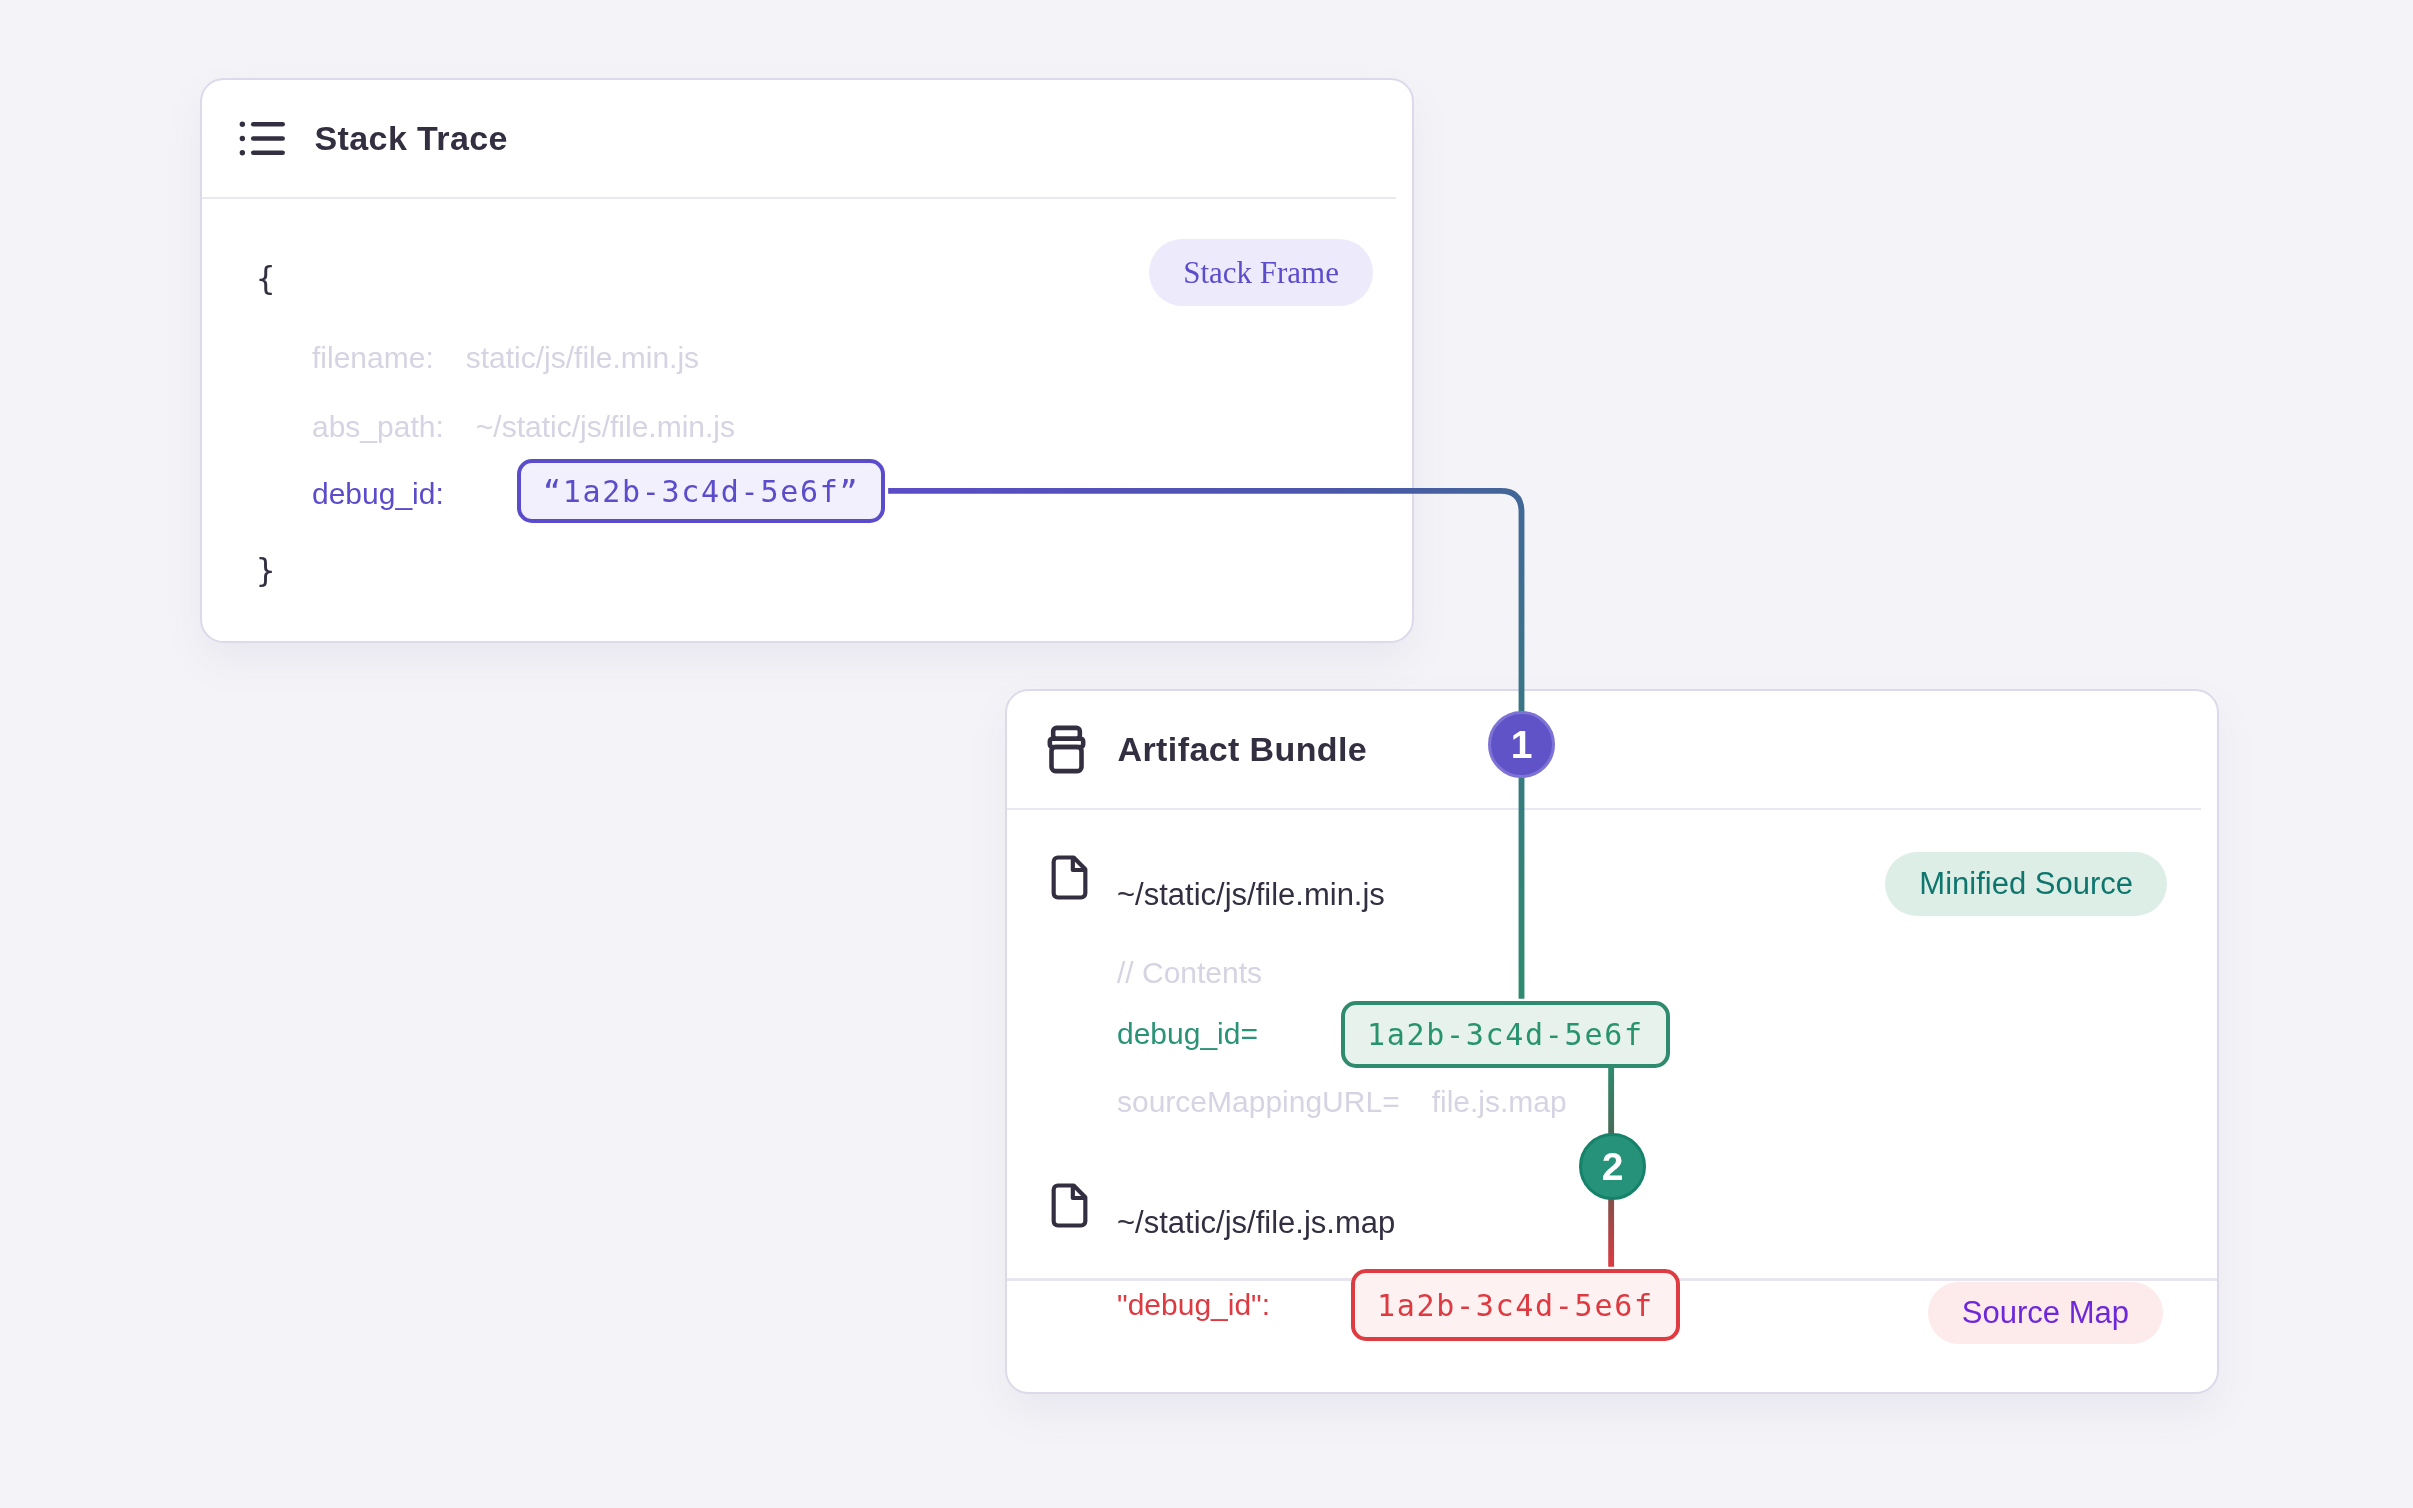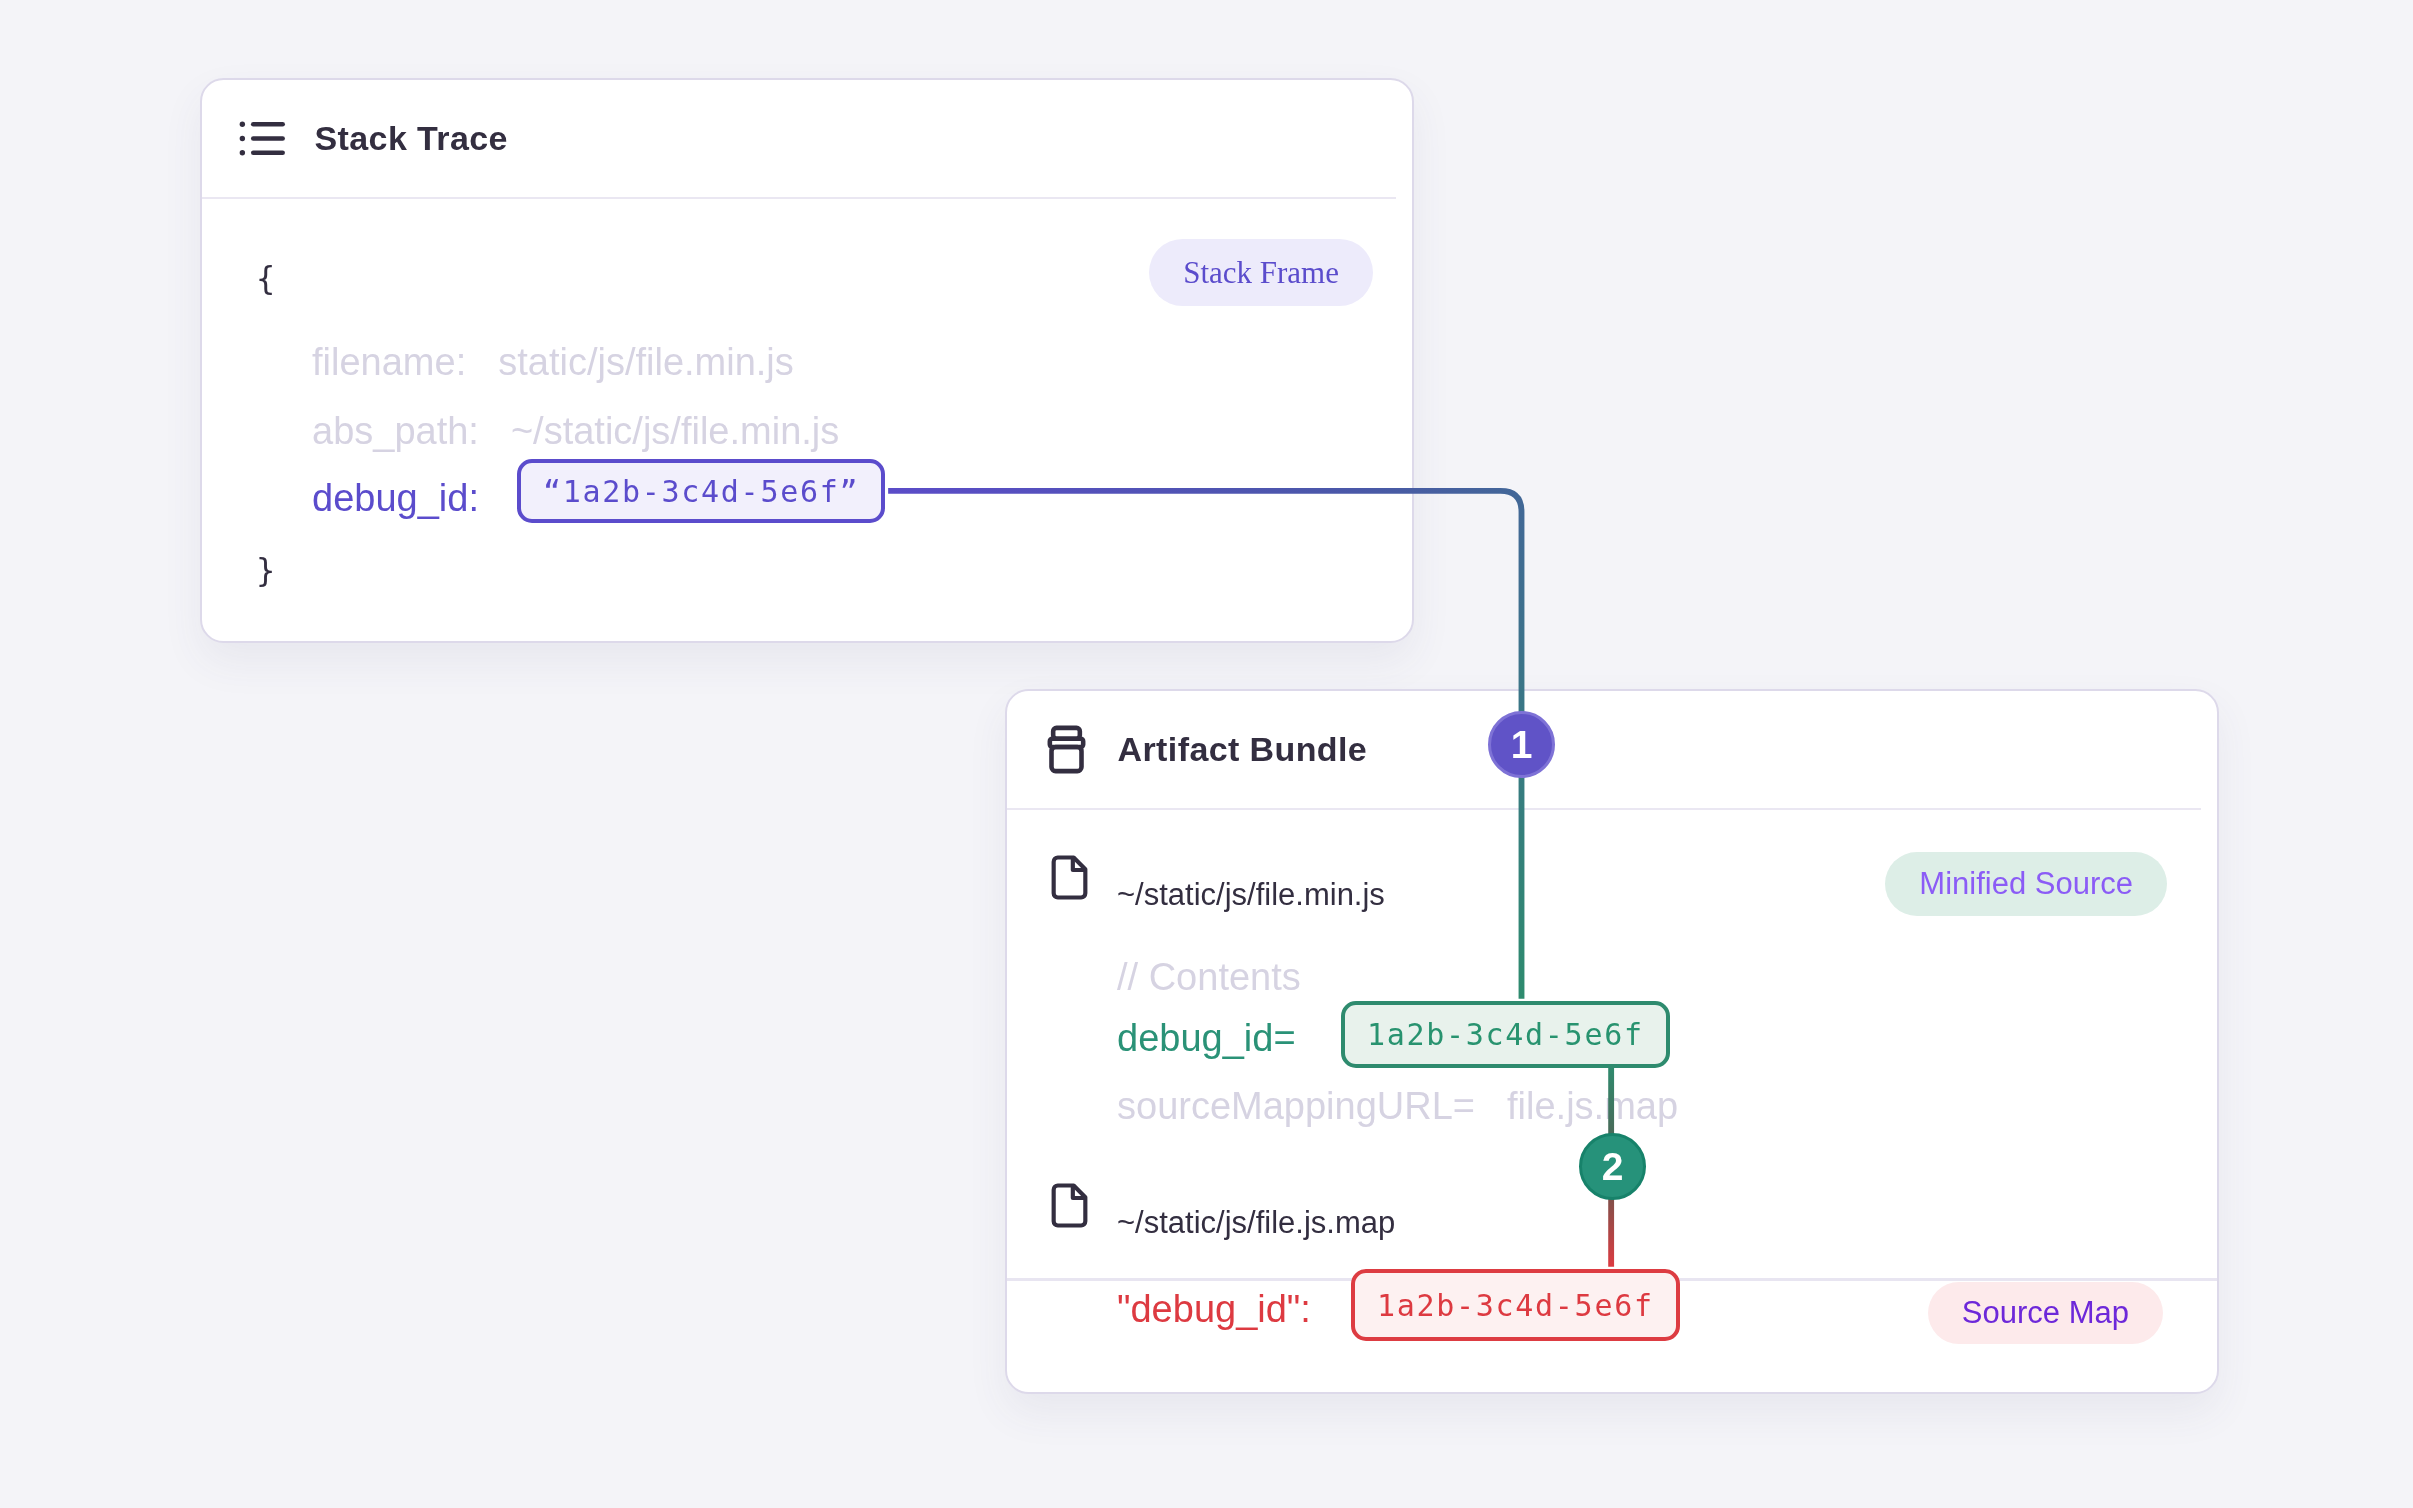--- a/index.html
+++ b/index.html
@@ -24,25 +24,25 @@
     font-size:34px;font-weight:700;color:#332e40;letter-spacing:0.4px;
     white-space:nowrap;
   }
   .card-body{position:absolute;left:0;right:0;top:119px;bottom:0;}
   .pill{
     position:absolute;display:flex;align-items:center;
     border-radius:837px;font-size:31px;font-weight:500;white-space:nowrap;
     padding:0 34px;height:67px;box-sizing:border-box;
   }
   .pill-purple{background:#edebfb;color:#5b4ccc;}
-  .pill-green{background:#ddeee7;color:#8b5cf6;height:64px;}
+  .pill-green{background:#ddeee7;color:#0f766e;height:64px;}
   .pill-red{background:#fdeaeb;color:#6d28d9;height:62px;}
   .code-row{
     position:absolute;display:flex;align-items:center;
-    font-size:38px;white-space:nowrap;
+    font-size:30px;white-space:nowrap;
   }
   .muted{color:#d6d3e2;}
   .lbl-gap{margin-right:32px;}
   .brace{
     position:absolute;font-family:"DejaVu Sans Mono", monospace;
     font-size:32px;font-weight:500;color:#332e40;
   }
   .value-box{
     position:absolute;display:flex;align-items:center;
     font-family:"DejaVu Sans Mono", monospace;

